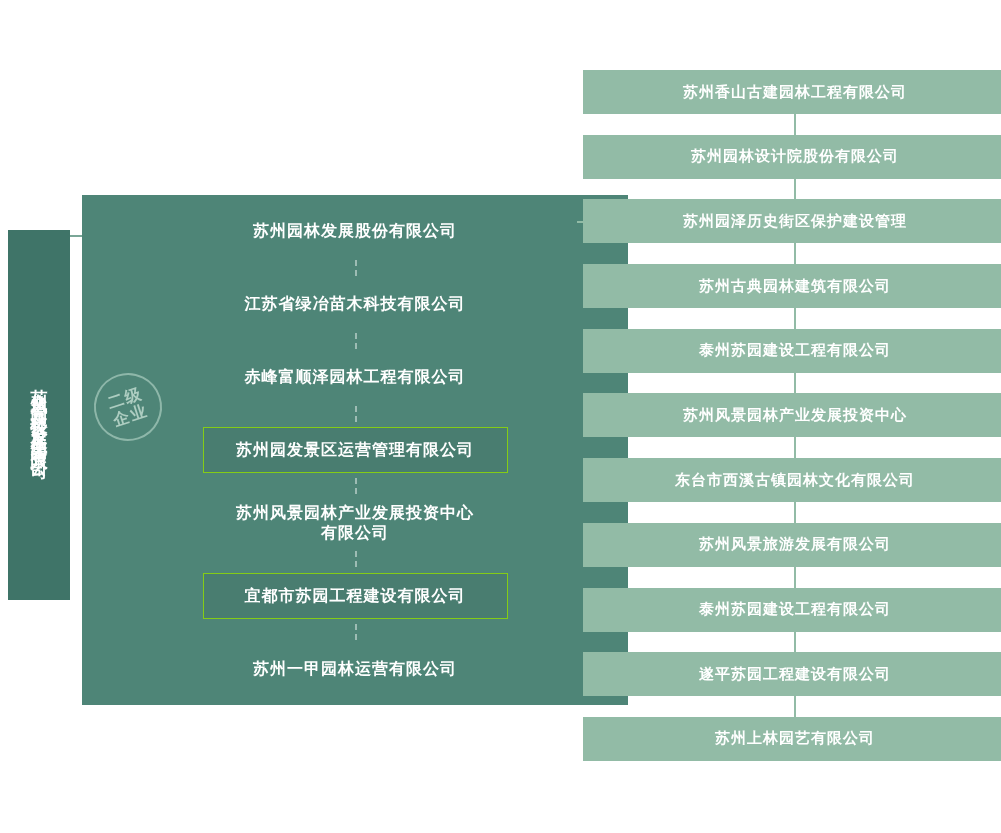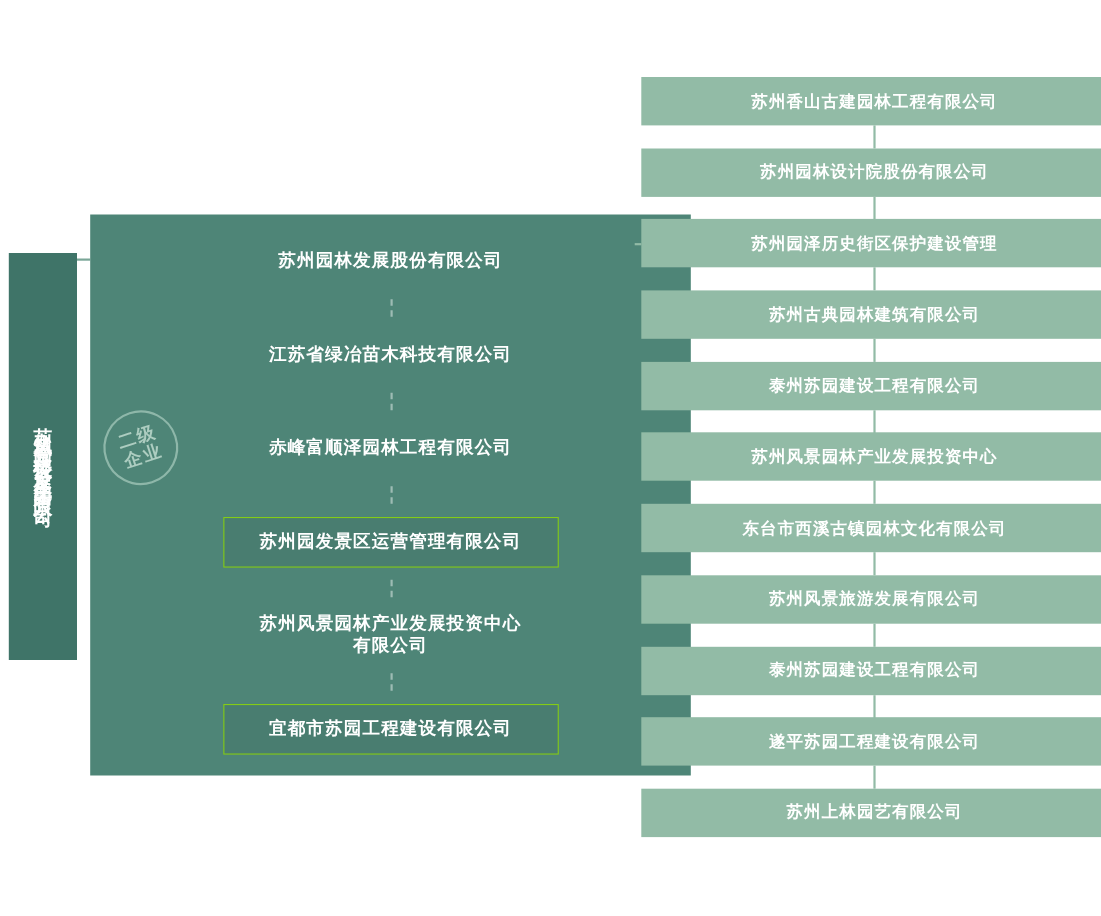--- a/index.html
+++ b/index.html
@@ -180,20 +180,23 @@
       <div class="l2row">
         <div class="l2label">苏州风景园林产业发展投资中心
 有限公司</div>
       </div>
 
 
       <div class="l2row">
         <div class="l2label boxed">宜都市苏园工程建设有限公司</div>
       </div>
 
+      <div class="l2row">
+        <div class="l2label">苏州一甲园林运营有限公司</div>
+      </div>
     </div>
 
   <div class="watermark">
     <span>二级</span>
     <span>企业</span>
   </div>
 
   <div class="right-link"></div>
 
   <div class="rightcol">

